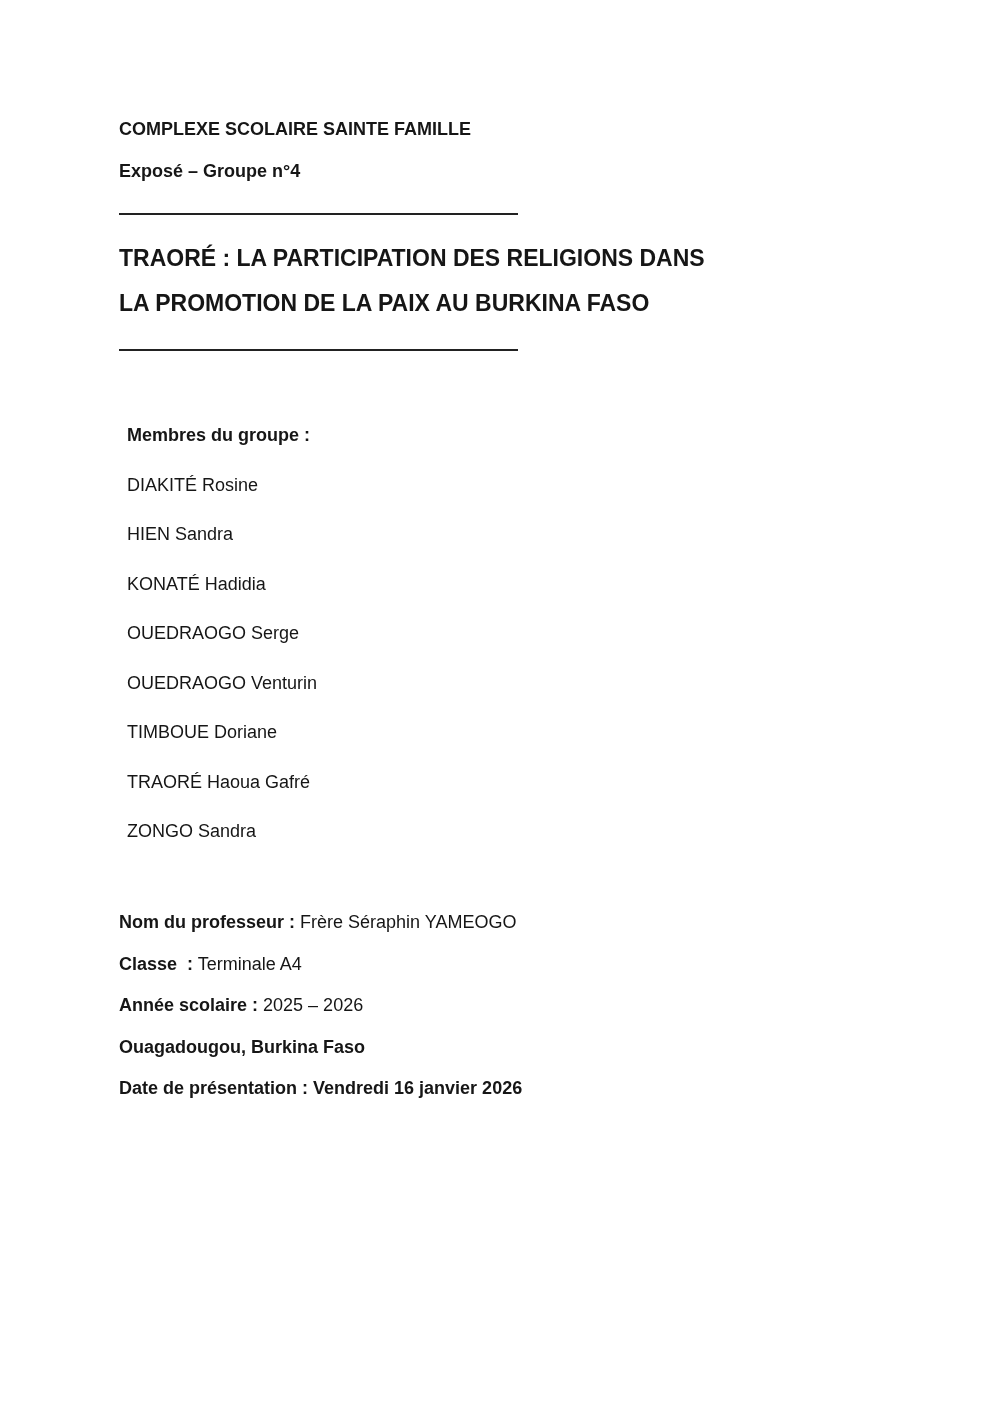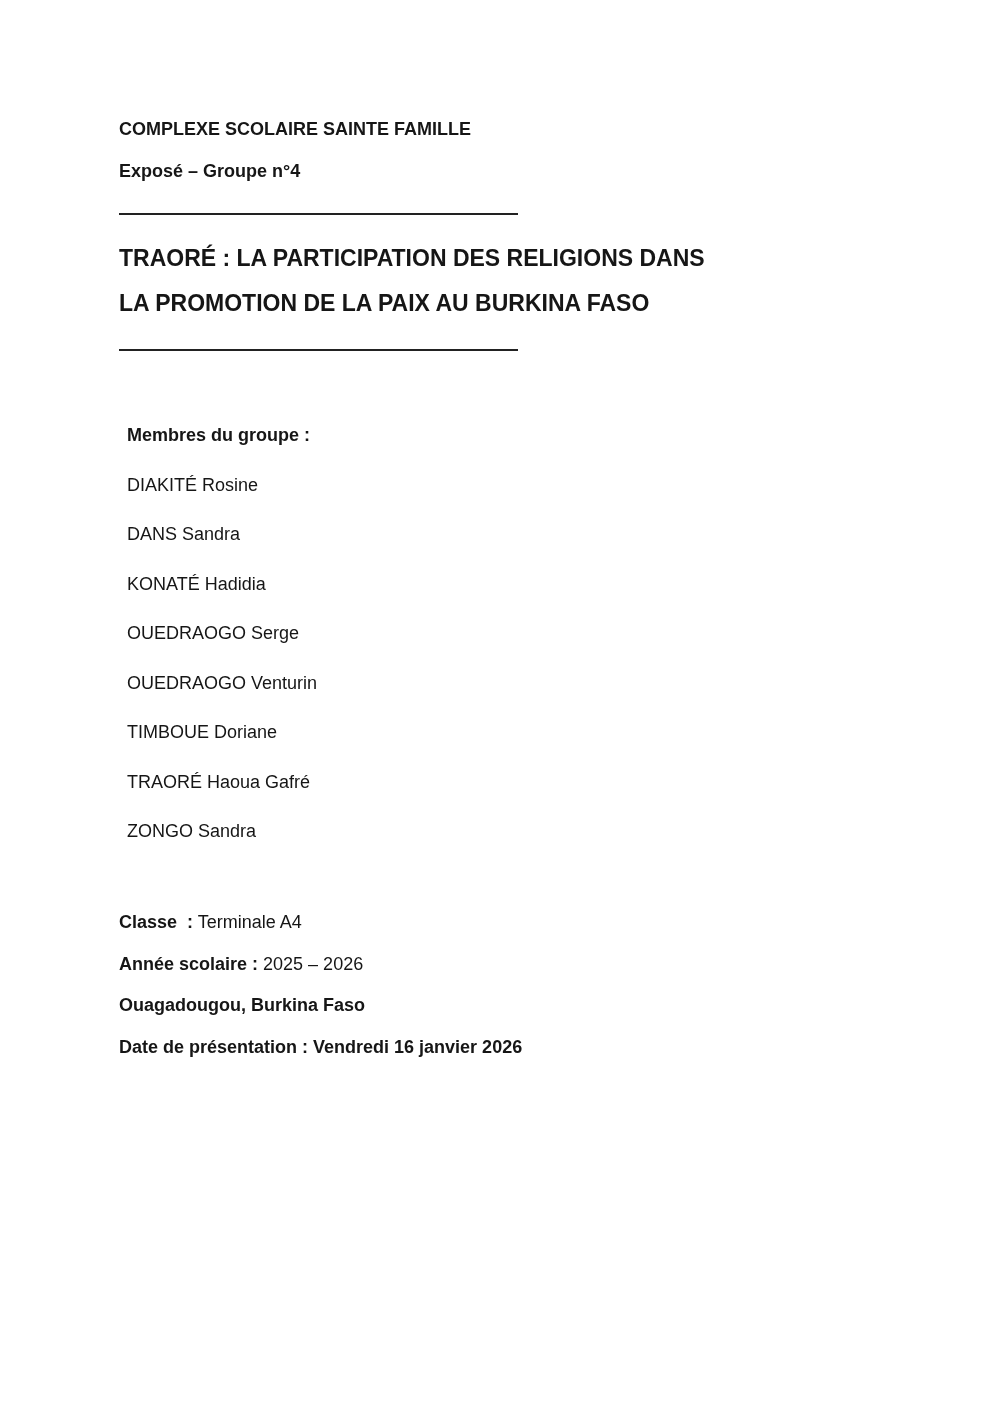--- a/index.html
+++ b/index.html
@@ -71,30 +71,31 @@
 
   <div class="separator-top"></div>
 
   <p class="theme-title">TRAORÉ : LA PARTICIPATION DES RELIGIONS DANS</p>
   <p class="theme-title">LA PROMOTION DE LA PAIX AU BURKINA FASO</p>
 
   <div class="separator-theme"></div>
 
   <p class="member bold">Membres du groupe :</p>
   <p class="member">DIAKITÉ Rosine</p>
-  <p class="member">DANS Sandra</p>
+  <p class="member">HIEN Sandra</p>
   <p class="member">KONATÉ Hadidia</p>
   <p class="member">OUEDRAOGO Serge</p>
   <p class="member">OUEDRAOGO Venturin</p>
   <p class="member">TIMBOUE Doriane</p>
   <p class="member">TRAORÉ Haoua Gafré</p>
   <p class="member">ZONGO Sandra</p>
 
   <div class="blank-gap"></div>
 
+  <p class="detail"><span class="bold">Nom du professeur :</span><span class="regular"> Frère Séraphin YAMEOGO</span></p>
 
   <p class="detail"><span class="bold">Classe  :</span><span class="regular"> Terminale A4</span></p>
 
   <p class="detail"><span class="bold">Année scolaire :</span><span class="regular"> 2025 – 2026</span></p>
 
   <p class="detail bold">Ouagadougou, Burkina Faso</p>
 
   <p class="detail bold">Date de présentation : Vendredi 16 janvier 2026</p>
 
 </div>

